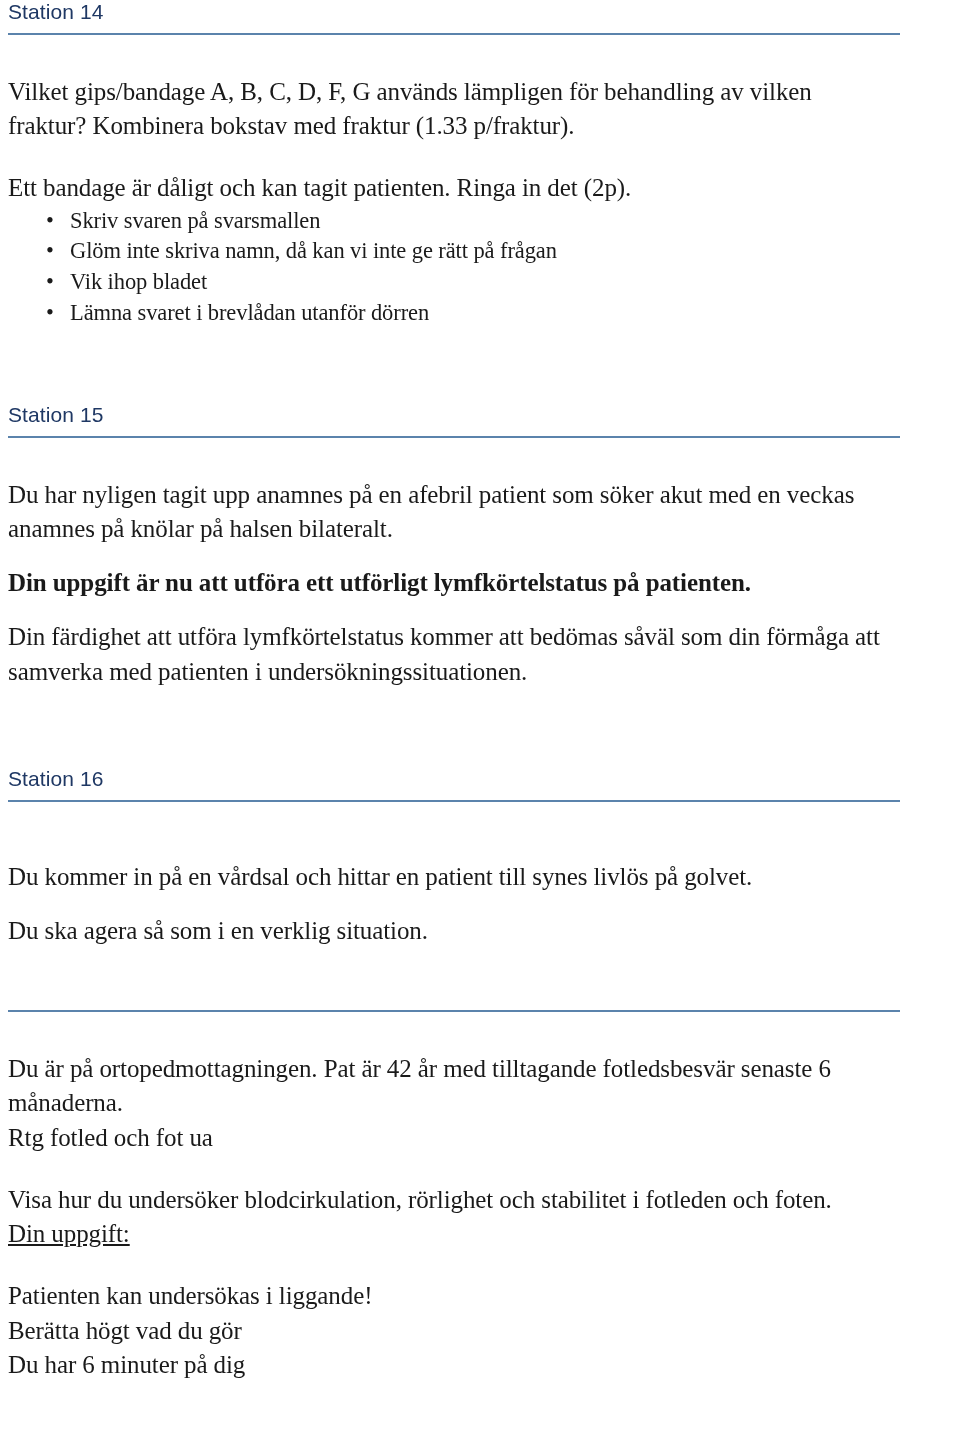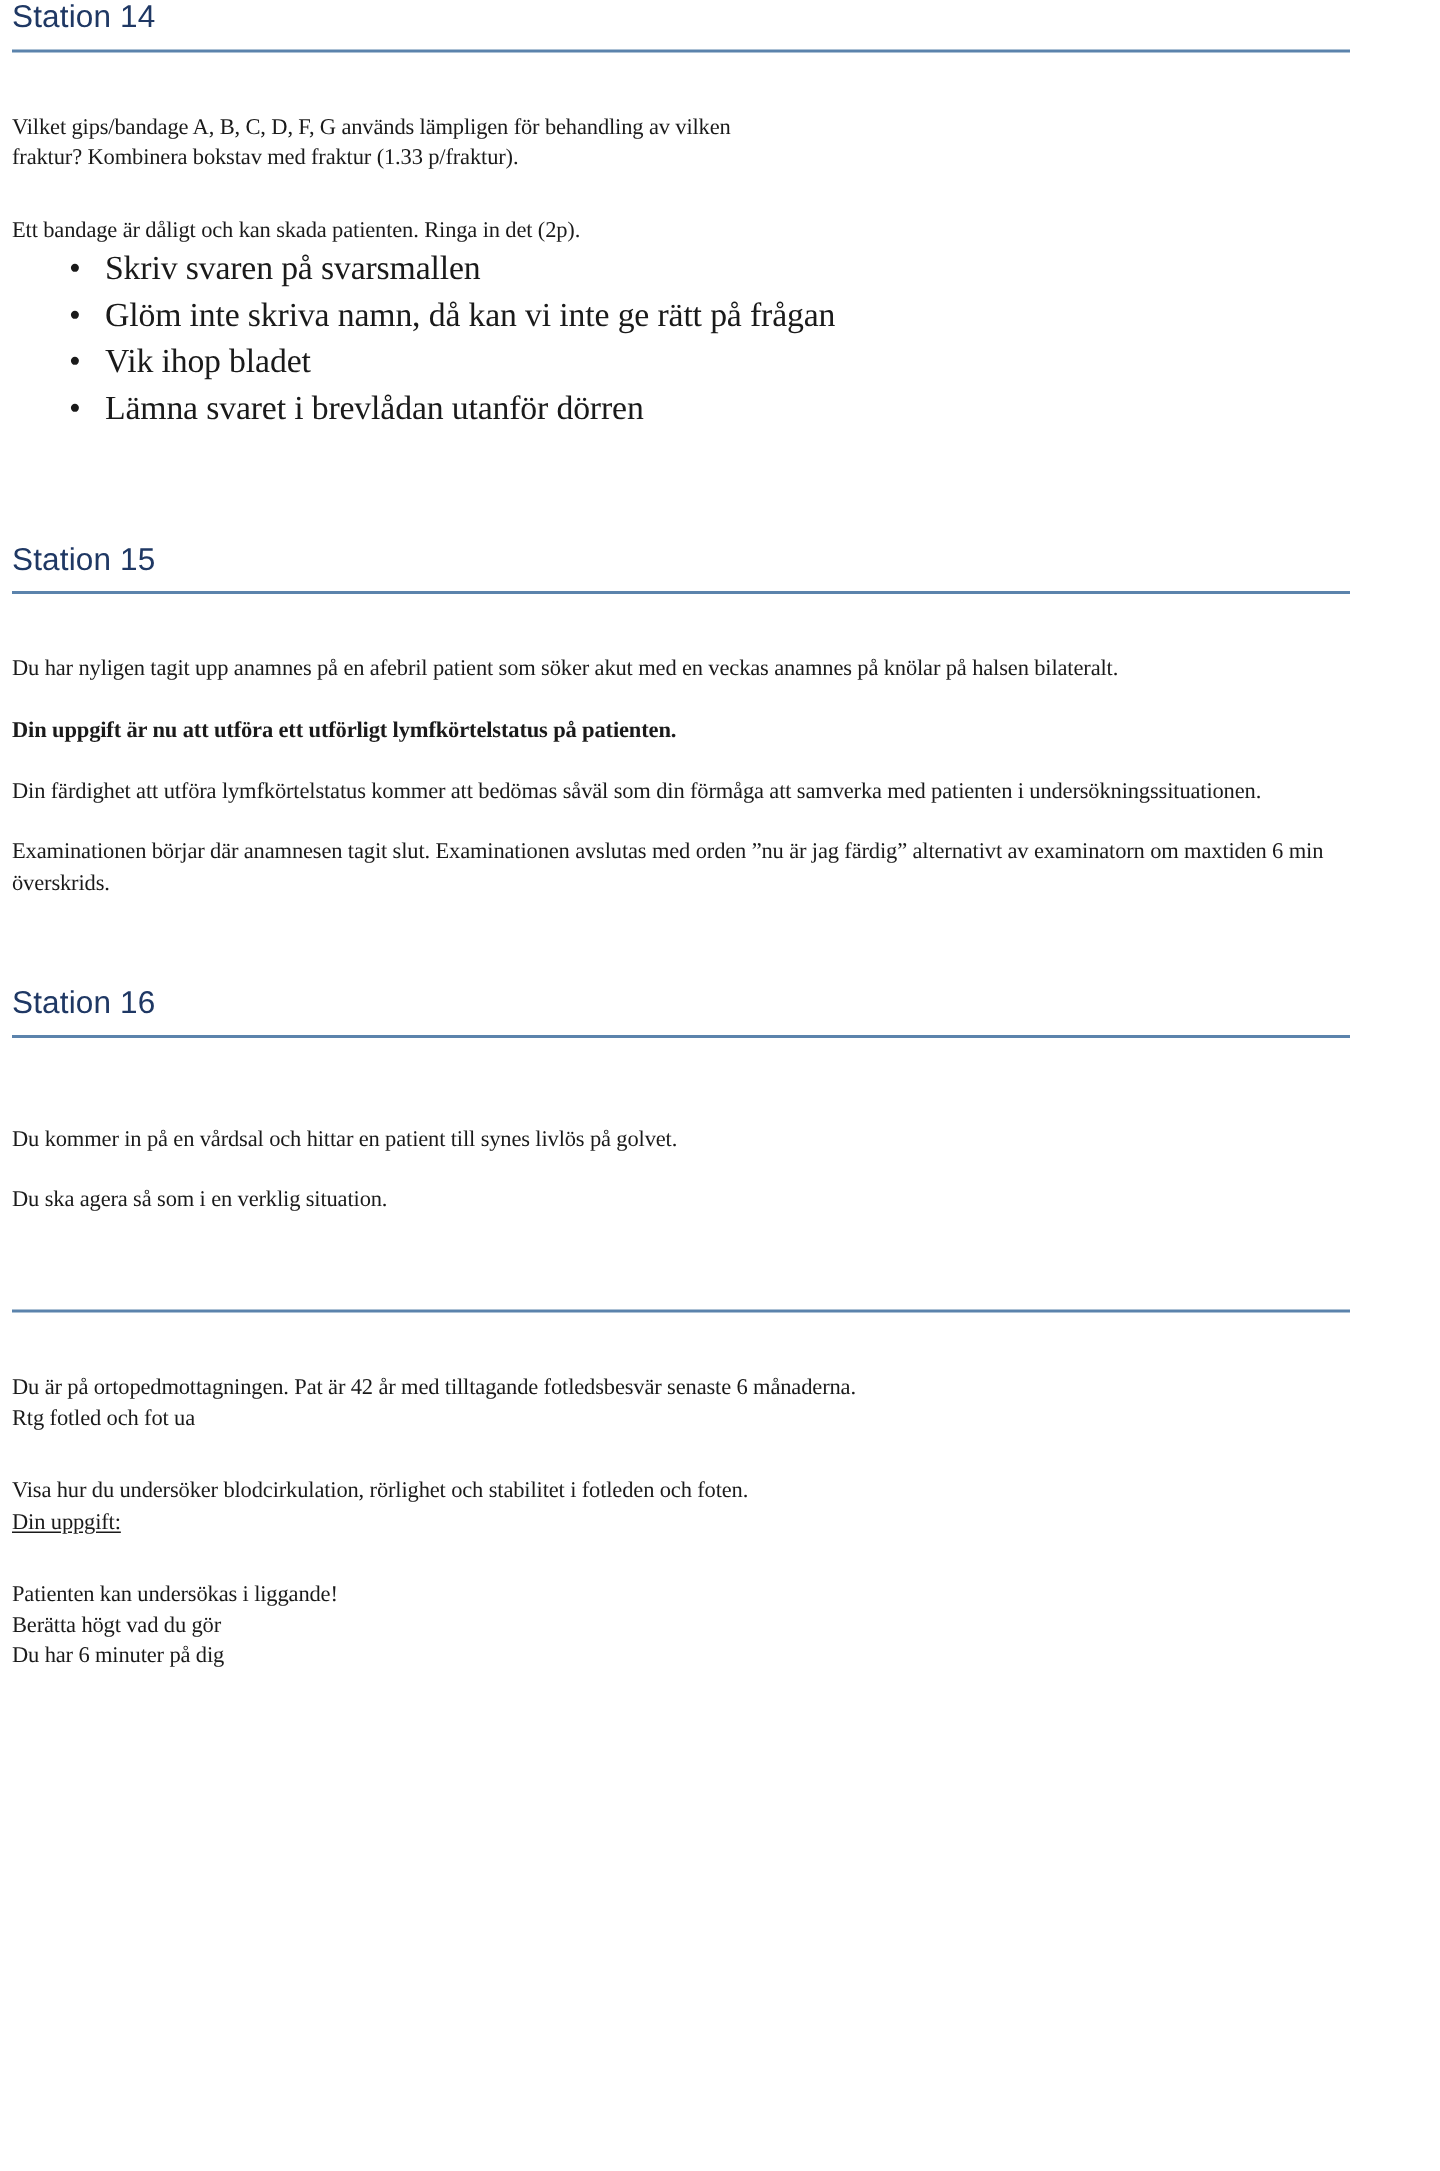--- a/index.html
+++ b/index.html
@@ -38,21 +38,21 @@
     border-top: 2px solid #5b83ac;
     margin: 4px 0 0 0;
     height: 0;
     width: 100%;
   }
   .station-block {
     margin: 0;
   }
   
   p.body {
-    font-size: 15px;
+    font-size: 25px;
     line-height: 1.37;
     margin: 0;
     letter-spacing: -0.1px;
   }
   p.body.bold { font-weight: 700; }
   .gap-sm { height: 20px; }
   .gap-md { height: 28px; }
   .gap-lg { height: 40px; }
   .gap-xl { height: 58px; }
   .gap-xxl { height: 74px; }
@@ -88,21 +88,21 @@
     <h2 class="station-heading">Station 14</h2>
     <hr class="station-rule">
 
     <div class="gap-lg"></div>
 
     <p class="body">Vilket gips/bandage A, B, C, D, F, G används lämpligen för behandling av vilken</p>
     <p class="body">fraktur? Kombinera bokstav med fraktur (1.33 p/fraktur).</p>
 
     <div class="gap-md"></div>
 
-    <p class="body">Ett bandage är dåligt och kan skada patienten. Ringa in det (2p).</p>
+    <p class="body">Ett bandage är dåligt och kan tagit patienten. Ringa in det (2p).</p>
 
     <ul class="bullets">
       <li>
         <span class="bullet-dot">•</span>
         <span>Skriv svaren på svarsmallen</span>
       </li>
       <li>
         <span class="bullet-dot">•</span>
         <span>Glöm inte skriva namn, då kan vi inte ge rätt på frågan</span>
       </li>
@@ -130,21 +130,20 @@
     <div class="gap-sm"></div>
 
     <p class="body bold">Din uppgift är nu att utföra ett utförligt lymfkörtelstatus på patienten.</p>
 
     <div class="gap-sm"></div>
 
     <p class="body">Din färdighet att utföra lymfkörtelstatus kommer att bedömas såväl som din förmåga att samverka med patienten i undersökningssituationen.</p>
 
     <div class="gap-sm"></div>
 
-    <p class="body">Examinationen börjar där anamnesen tagit slut. Examinationen avslutas med orden ”nu är jag färdig” alternativt av examinatorn om maxtiden 6 min överskrids.</p>
   </section>
 
   <div class="gap-xl"></div>
 
   <section class="station-block">
     <h2 class="station-heading">Station 16</h2>
     <hr class="station-rule">
 
     <div class="gap-xl"></div>
 

